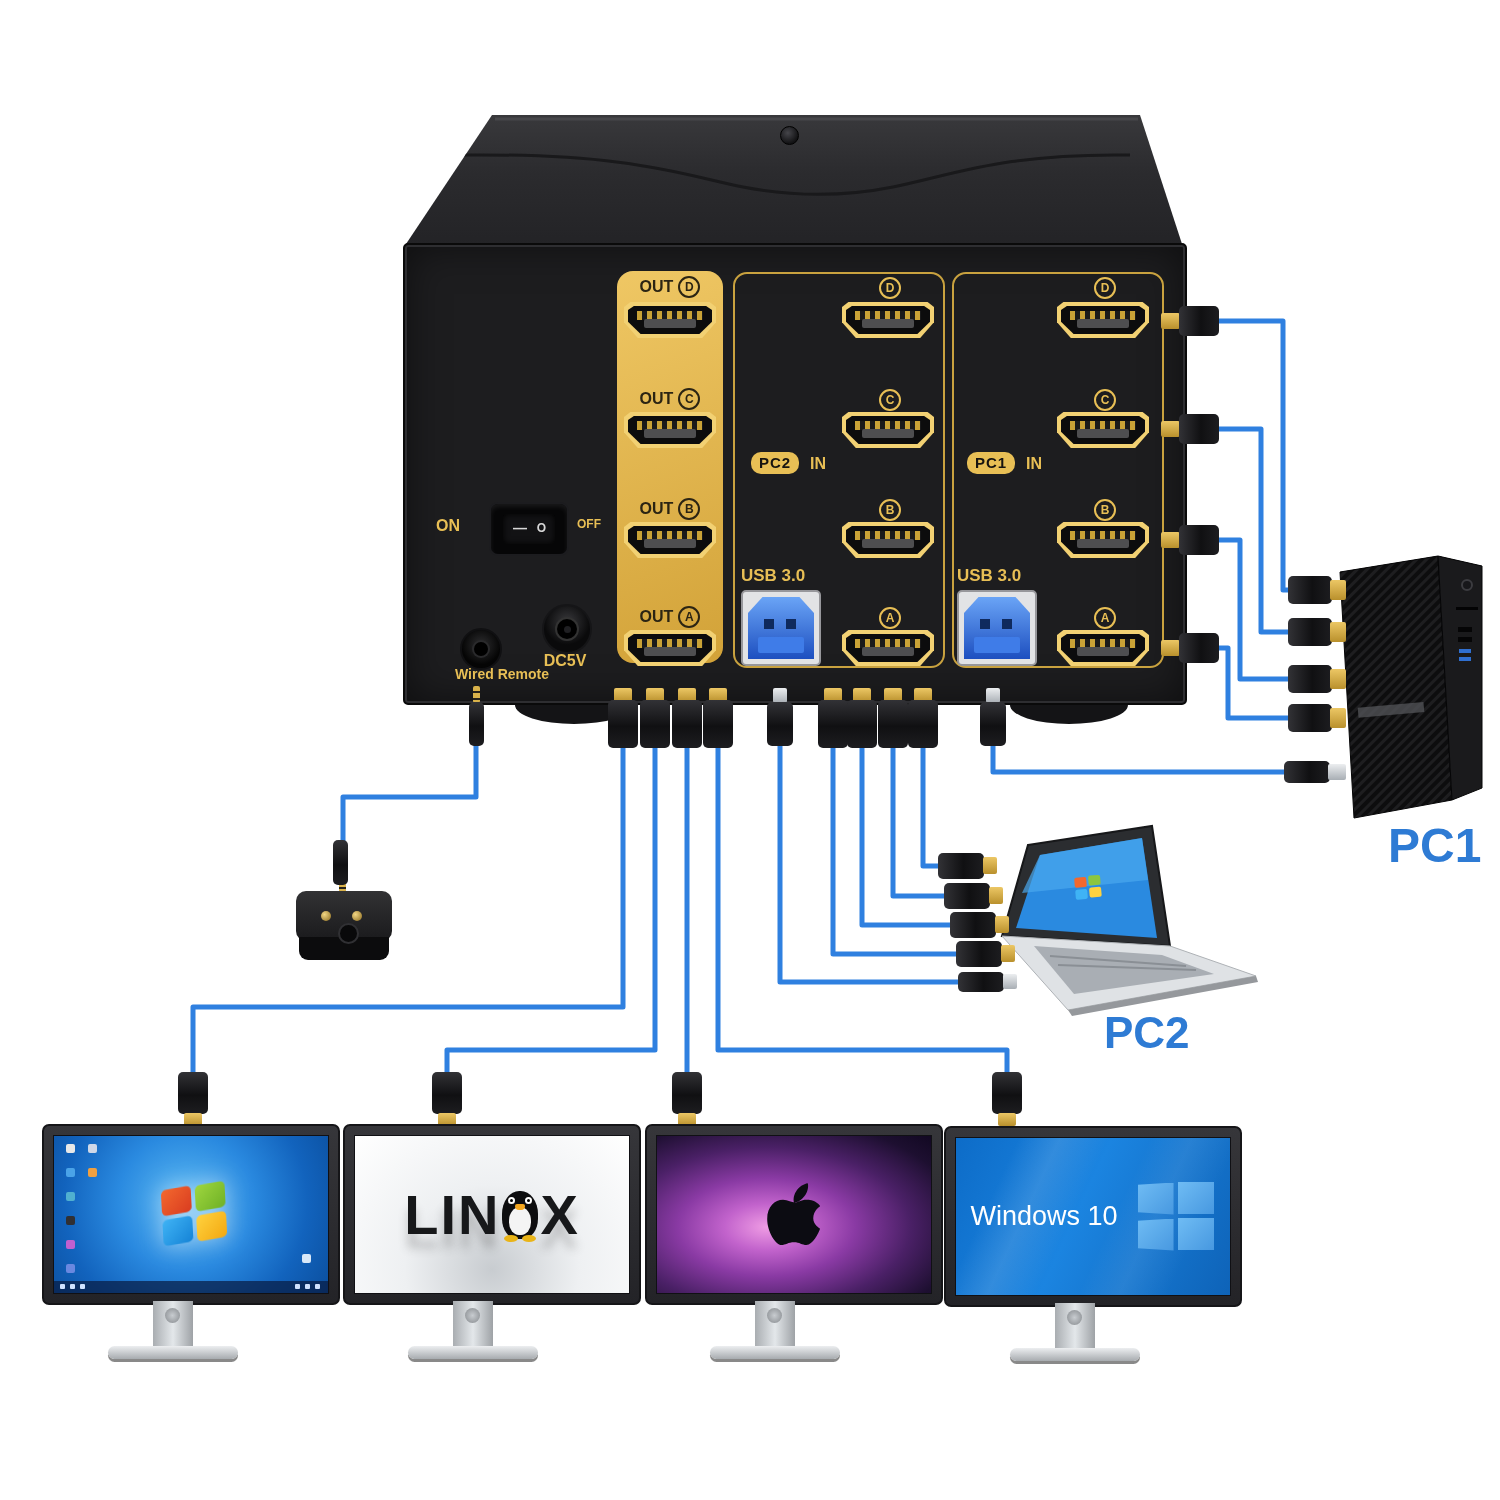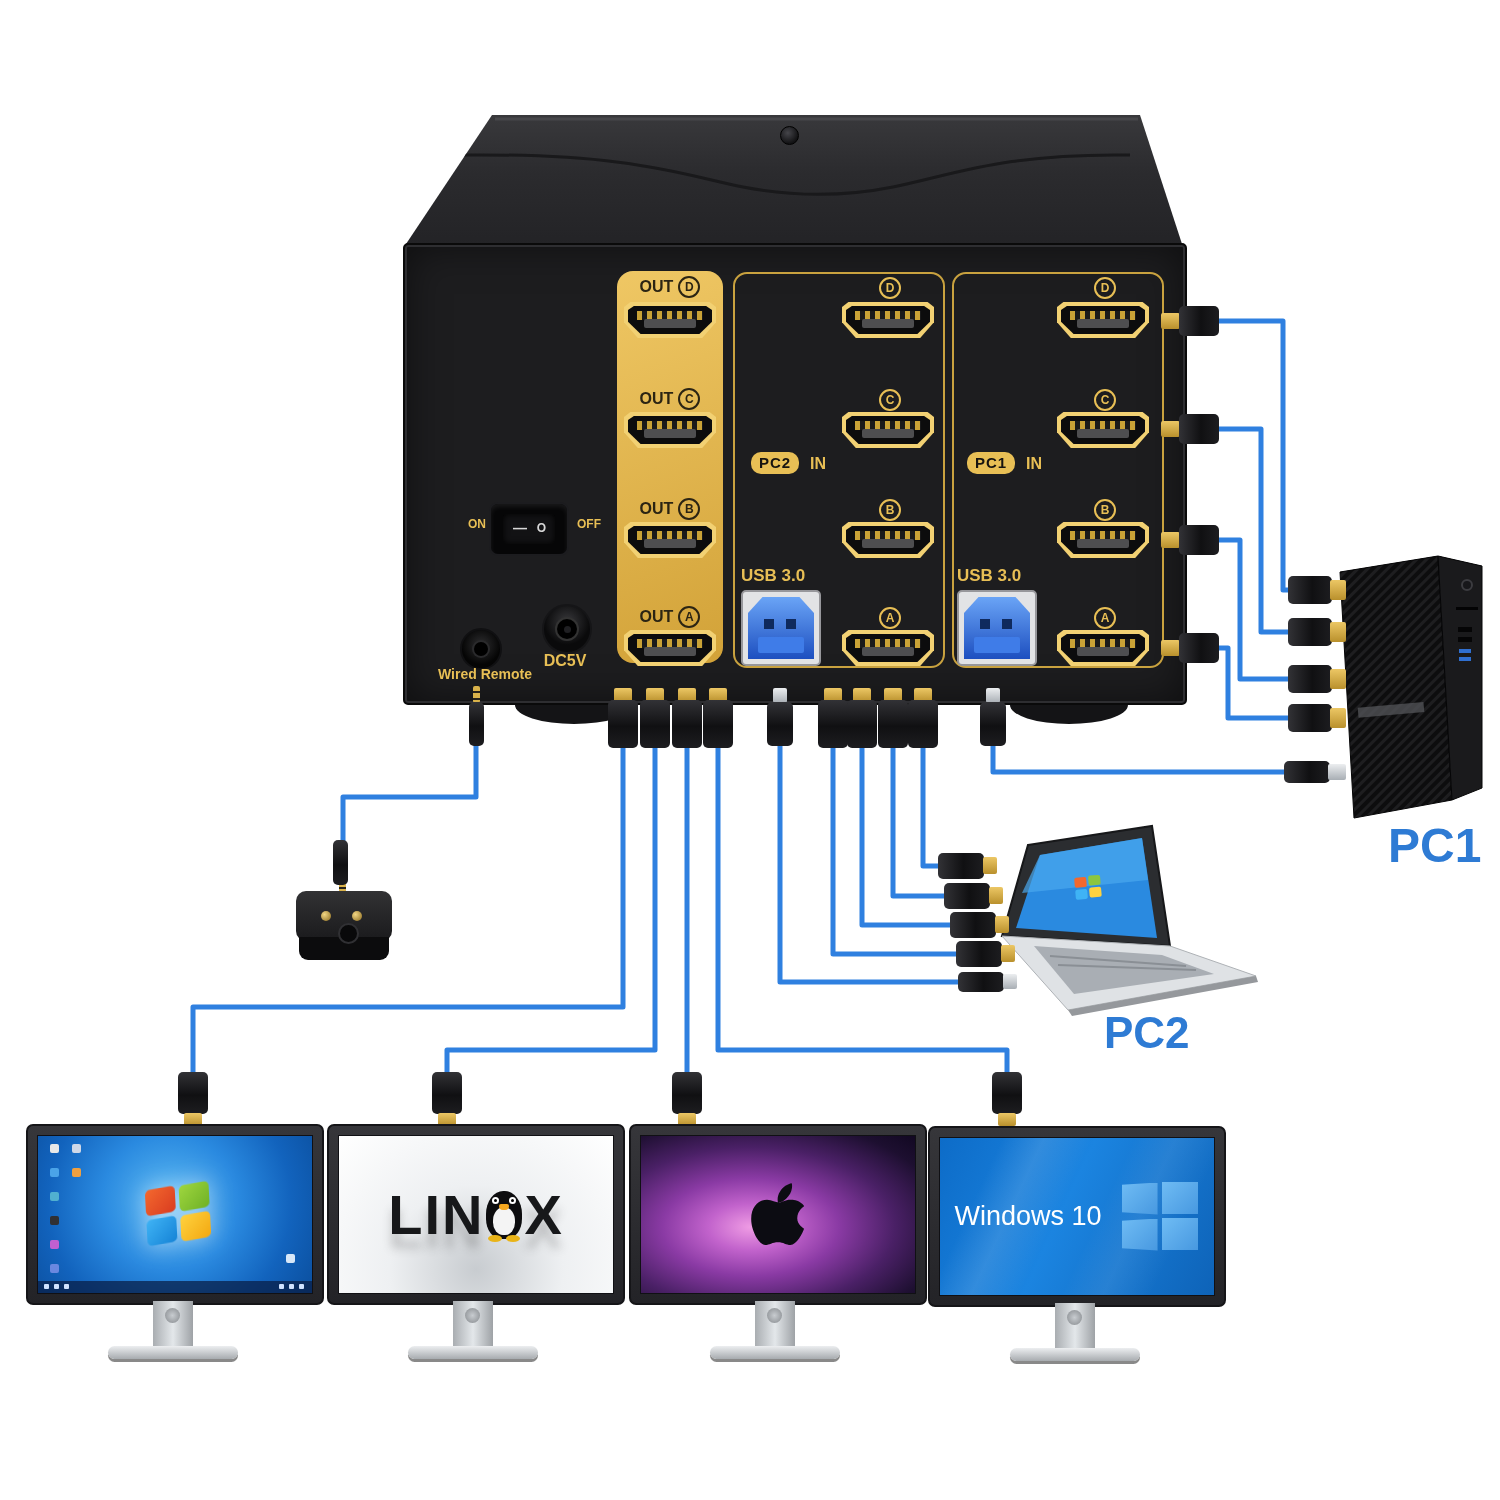--- a/index.html
+++ b/index.html
@@ -75,21 +75,21 @@
   .pbody{position:absolute;background:linear-gradient(180deg,#323236,#101012 55%,#1d1d20);border-radius:5px;}
   .pbody.h{background:linear-gradient(90deg,#323236,#101012 55%,#1d1d20);}
   .ptip{position:absolute;background:linear-gradient(180deg,#ecc765,#b9902c);border-radius:2px;}
   .ptip.silver{background:linear-gradient(180deg,#eceef0,#a8aeb4);}
   .ptip.mini{background:repeating-linear-gradient(180deg,#d9b24a 0 5px,#26221a 5px 7px);}
 
   .cable{fill:none;stroke:var(--cable-blue);stroke-width:5;stroke-linejoin:round;stroke-linecap:round;}
 
   
   .mon{position:absolute;width:294px;height:177px;background:linear-gradient(180deg,#36363a,#232327);
-       border:2px solid #151518;border-radius:7px;}
+       border:2px solid #151518;border-radius:7px;margin-left:16px;}
   .mscreen{position:absolute;inset:9px;border:1px solid #101014;overflow:hidden;}
   .neck{position:absolute;width:40px;height:50px;background:linear-gradient(90deg,#a9adb1,#e3e7ea 50%,#9ea2a6);}
   .neck::after{content:"";position:absolute;left:50%;top:7px;width:15px;height:15px;margin-left:-8px;border-radius:50%;
        background:radial-gradient(#c8ccd0,#85898d);}
   .mbase{position:absolute;width:130px;height:13px;border-radius:7px;background:linear-gradient(180deg,#eceef0,#a7abaf);
        box-shadow:0 3px 0 rgba(40,40,40,.55);}
 
   
   .w7flag{position:absolute;width:66px;height:58px;transform:rotate(-3deg);
           filter:drop-shadow(0 0 12px rgba(255,255,255,.55));}
@@ -170,31 +170,31 @@
   <div class="abs topface">
     <svg width="782" height="134">
       <line x1="92" y1="6" x2="735" y2="6" stroke="#47474a" stroke-width="3"></line>
       <path d="M 55 42 C 230 40 280 62 340 74 C 392 84 440 84 490 74 C 550 62 600 40 727 42" fill="none" stroke="#19191b" stroke-width="3"></path>
     </svg>
   </div>
   <div class="abs screw"></div>
 
   <div class="abs backpanel"></div>
 
-  <div class="abs gtxt" style="left:468px;top:517px;font-size:12px;">ON</div>
+  <div class="abs gtxt" style="left:436px;top:517px;font-size:16px;">ON</div>
   <div class="abs rocker">
     <span class="rockin">
       <span class="rk-dash">—</span>
       <span class="rk-o">O</span>
     </span>
   </div>
   <div class="abs gtxt" style="left:577px;top:517px;font-size:12px;">OFF</div>
 
   <div class="abs jack" style="left:460px;top:628px;width:38px;height:38px;"></div>
-  <div class="abs gtxt" style="left:424px;top:666px;width:122px;text-align:center;font-size:14px;">Wired Remote</div>
+  <div class="abs gtxt" style="left:441px;top:666px;width:122px;text-align:center;font-size:14px;">Wired Remote</div>
   <div class="abs dcjack" style="left:542px;top:604px;width:46px;height:46px;"></div>
   <div class="abs gtxt" style="left:536px;top:652px;width:58px;text-align:center;font-size:16px;">DC5V</div>
 
   <div class="abs goldstrip"></div>
   <div class="outlabel" style="left:617px;top:276px;">
     <span class="outtxt">OUT</span>
     <span class="pcirc" style="border-color:#2b2413;color:#2b2413;">D</span>
   </div>
   <div class="hdmi" style="left:624px;top:302px;">
       <i></i>

